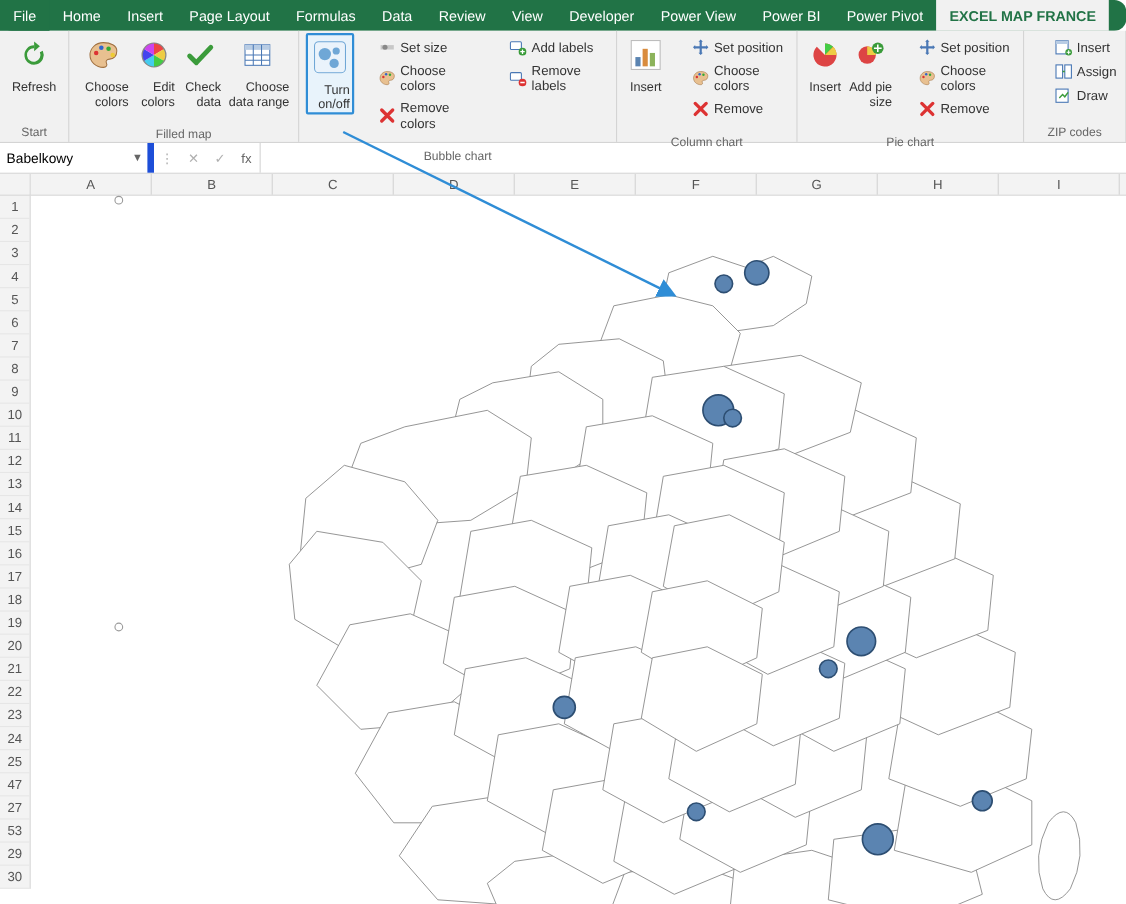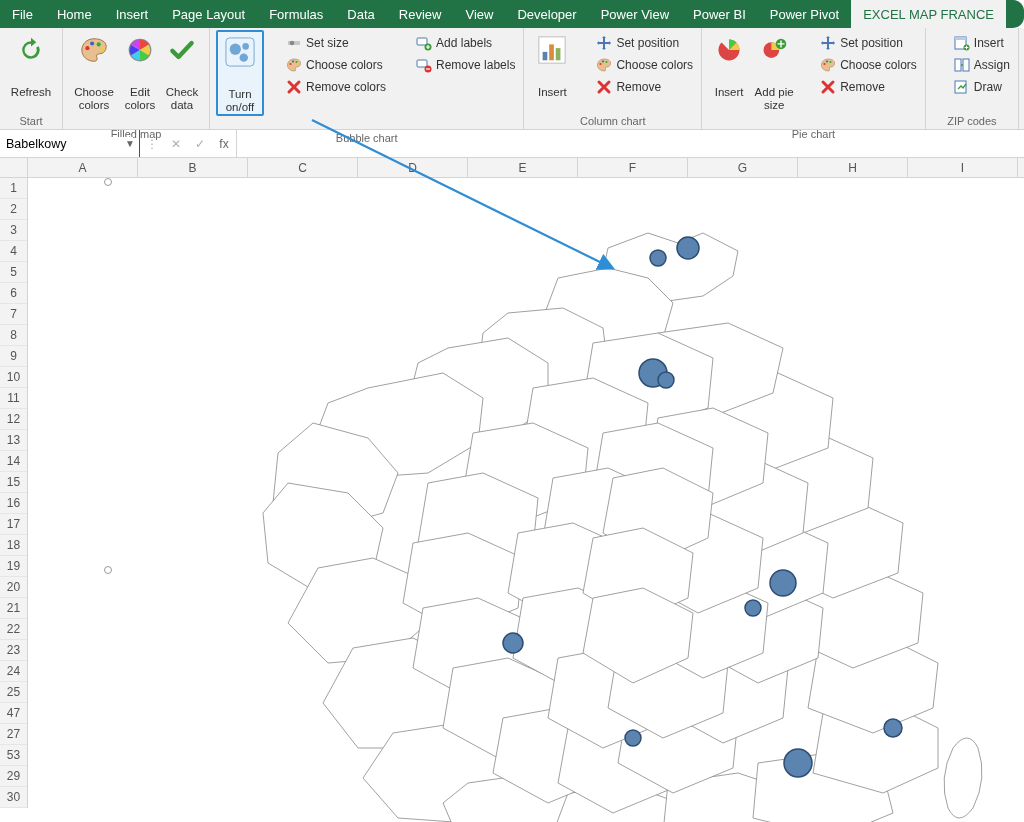--- a/index.html
+++ b/index.html
@@ -2,40 +2,40 @@
 <html><head>
 <meta charset="utf-8">
 <style>
   * { box-sizing: border-box; margin: 0; padding: 0; font-family: "Segoe UI", Tahoma, sans-serif; }
   body { width: 1024px; height: 822px; overflow: hidden; background: #fff; font-size: 12px; color: #333; position: relative; }
 
   
   .tabs { display: flex; height: 28px; background: #217346; color: #fff; font-size: 13px; user-select: none; border-radius: 11px; }
   .tab { padding: 0 12px; display: flex; align-items: center; cursor: pointer; }
   .tab.file { background: #217346; }
-  .tab.active { background: #f1f1f1; color: #217346; font-weight: 400; }
+  .tab.active { background: #f1f1f1; color: #217346; font-weight: 700; }
 
   
   .ribbon { display: flex; height: 102px; background: #f1f1f1; border-bottom: 1px solid #d4d4d4; }
   .group { display: flex; flex-direction: column; border-right: 1px solid #d4d4d4; padding: 2px 6px 0; }
   .group-body { flex: 1; display: flex; align-items: flex-start; }
   .group-label { text-align: center; font-size: 11px; color: #666; padding-bottom: 2px; margin-top: 16px; }
 
   .vbtn { display: flex; flex-direction: column; align-items: center; justify-content: flex-start;
-          width: 50px; padding: 4px 2px 0; cursor: pointer; text-align: center; font-size: 11.5px; line-height: 1.15; gap: 20px; }
+          width: 50px; padding: 4px 2px 0; cursor: pointer; text-align: right; font-size: 11.5px; line-height: 1.15; gap: 8px; }
   .vbtn .ico { width: 32px; height: 32px; display: flex; align-items: center; justify-content: center; }
   .vbtn.sel { border: 2px solid #2f8dd6; background: #e8f3fb; border-radius: 2px; }
 
   .stack { display: flex; flex-direction: column; gap: 4px; padding-top: 4px; padding-left: 20px; }
   .hbtn { display: flex; align-items: center; gap: 4px; cursor: pointer; font-size: 12px; padding: 1px 2px; }
   .hbtn .sico { width: 16px; height: 16px; display:flex; align-items:center; justify-content:center; }
 
   
   .fbar-row { display: flex; height: 28px; border-bottom: 1px solid #d4d4d4; background: #fff; align-items: stretch; }
-  .namebox { width: 140px; border-right: 1px solid #1d4ed8; display:flex; align-items:center; padding: 0 6px; position: relative; }
+  .namebox { width: 140px; border-right: 6px solid #1d4ed8; display:flex; align-items:center; padding: 0 6px; position: relative; }
   .namebox input { border: none; outline: none; width: 100%; font-size: 12.5px; }
   .namebox .dd { position:absolute; right:4px; color:#666; font-size:10px; }
   .fb-btns { display:flex; align-items:center; border-right:1px solid #d4d4d4; padding: 0 4px; gap:8px; color:#b0b0b0; }
   .fb-btns span { width:16px; text-align:center; }
   .fx { color:#666 !important; }
   .fbar { flex:1; padding: 0 6px; display:flex; align-items:center; }
 
   
   .sheet { position: relative; height: calc(822px - 28px - 102px - 28px); overflow: hidden; }
   .corner { position:absolute; left:0; top:0; width:28px; height:20px; background:#f3f3f3; border-right:1px solid #d4d4d4; border-bottom:1px solid #d4d4d4; }
@@ -118,20 +118,33 @@
         </span>
         <span>Edit colors</span>
       </div>
       <div class="vbtn" style="width:42px">
         <span class="ico">
           <svg viewBox="0 0 32 32" width="28" height="28">
               <path d="M5 17l7 7L27 8" fill="none" stroke="#3b9b3b" stroke-width="5" stroke-linecap="round" stroke-linejoin="round"></path>
             </svg>
         </span>
         <span>Check data</span>
+      </div>
+      <div class="vbtn" style="width:62px">
+        <span class="ico">
+          <svg viewBox="0 0 32 32" width="30" height="30">
+              <rect x="4" y="6" width="24" height="20" fill="#fff" stroke="#4a78b5"></rect>
+              <rect x="4" y="6" width="24" height="5" fill="#b8cce4"></rect>
+              <line x1="12" y1="6" x2="12" y2="26" stroke="#4a78b5"></line>
+              <line x1="20" y1="6" x2="20" y2="26" stroke="#4a78b5"></line>
+              <line x1="4" y1="16" x2="28" y2="16" stroke="#4a78b5"></line>
+              <line x1="4" y1="21" x2="28" y2="21" stroke="#4a78b5"></line>
+            </svg>
+        </span>
+        <span>Choose data range</span>
       </div>
     </div>
     <div class="group-label">Filled map</div>
   </div>
 
   <div class="group">
     <div class="group-body">
       <div class="vbtn sel" style="width:48px">
         <span class="ico">
           <svg viewBox="0 0 32 32" width="30" height="30">

